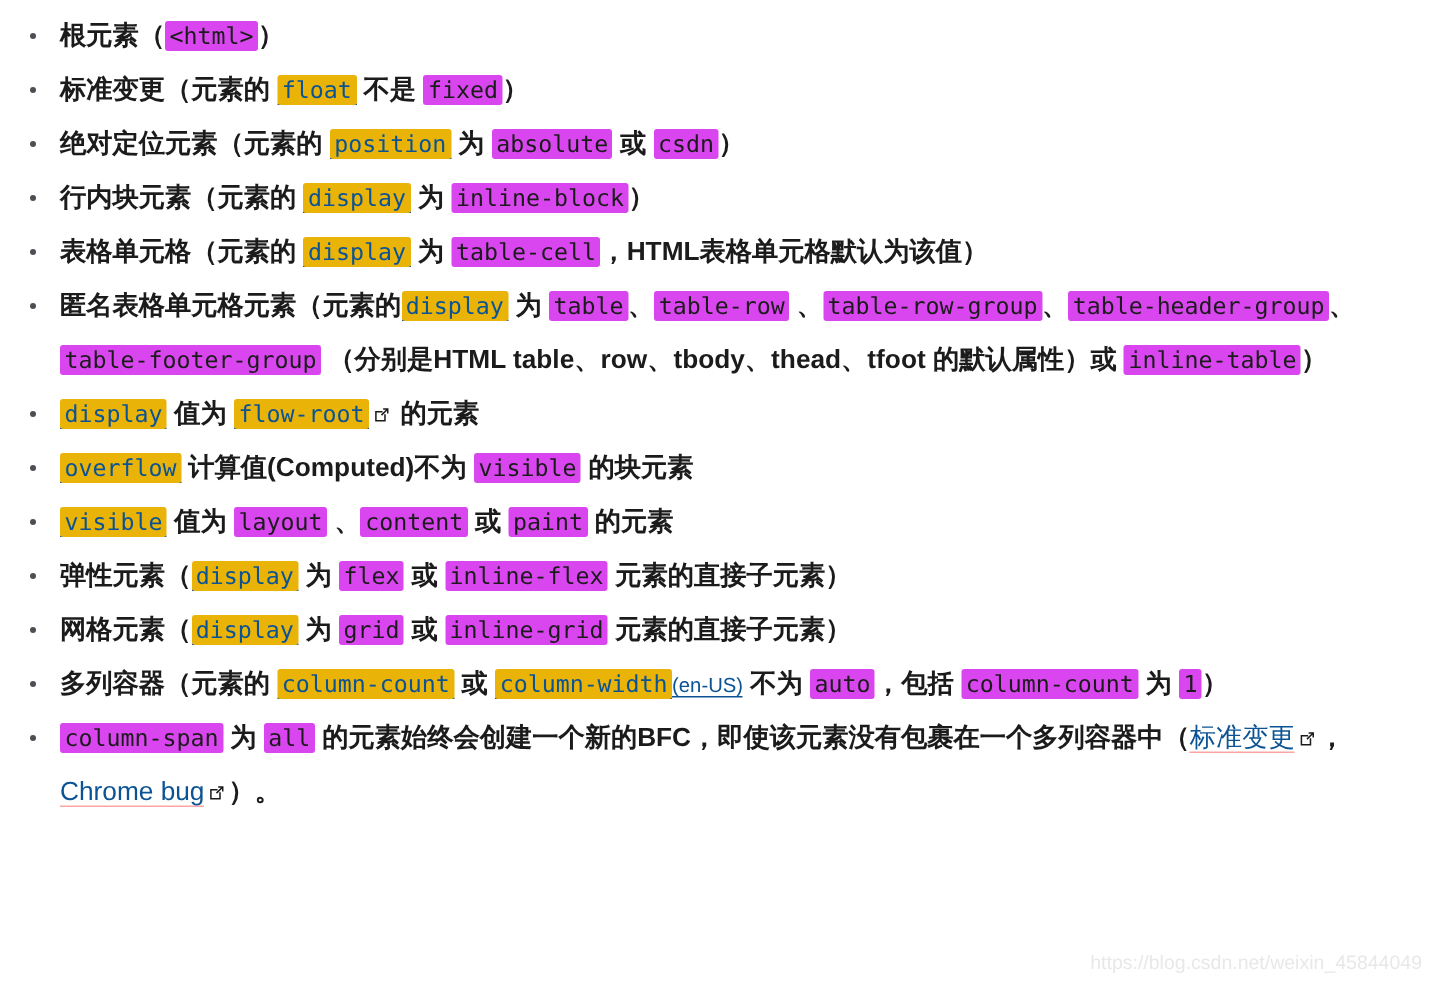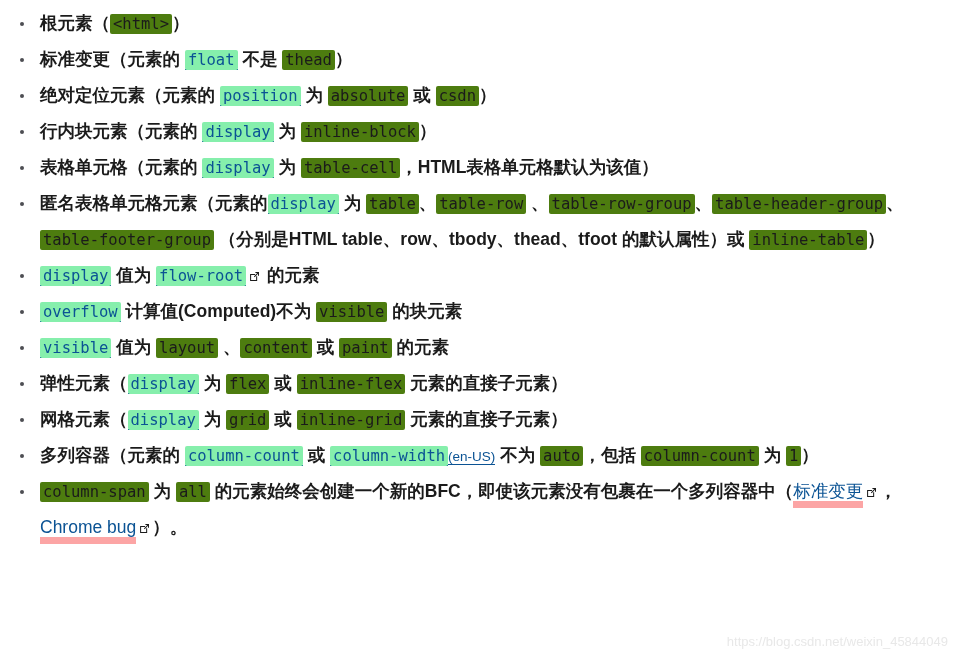--- a/index.html
+++ b/index.html
@@ -46,41 +46,41 @@
     width: 4px;
     height: 4px;
     background: #4d4e53;
     border-radius: 50%;
   }
 
   
   code {
     font-family: "DejaVu Sans Mono", "Liberation Mono", monospace;
     font-size: 15.5px;
-    background: #4d7c0f;
+    background: #d946ef;
     color: #1b1b1b;
     padding: 1px 3px;
     border-radius: 2px;
     white-space: pre-wrap;
   }
 
   
   a.doclink {
     color: #0b5394;
     text-decoration: none;
     border-bottom: 1px solid #0b5394;
   }
   a.doclink > code {
-    background: #86efac;
+    background: #eab308;
     color: #0b5394;
   }
   a.plainlink {
     color: #0b5394;
     text-decoration: none;
-    border-bottom: 7px solid #fca5a5;
+    border-bottom: 1px solid #fca5a5;
   }
   a.enus {
     color: #0b5394;
     text-decoration: none;
     border-bottom: 1px solid #0b5394;
     font-size: 13.5px;
   }
 
   
   .extlink {
@@ -105,21 +105,21 @@
     white-space: nowrap;
     user-select: none;
   }
 </style>
 </head>
 <body>
 
 <div id="doc">
   <ul class="bfc-list">
       <li><span class="cn">根元素（</span><code>&lt;html&gt;</code><span class="cn">）</span></li>
-      <li><span class="cn">标准变更（元素的 </span><a class="doclink" href="#"><code>float</code></a><span class="cn"> 不是 </span><code>thead</code><span class="cn">）</span></li>
+      <li><span class="cn">标准变更（元素的 </span><a class="doclink" href="#"><code>float</code></a><span class="cn"> 不是 </span><code>fixed</code><span class="cn">）</span></li>
       <li><span class="cn">绝对定位元素（元素的 </span><a class="doclink" href="#"><code>position</code></a><span class="cn"> 为 </span><code>absolute</code><span class="cn"> 或 </span><code>csdn</code><span class="cn">）</span></li>
       <li><span class="cn">行内块元素（元素的 </span><a class="doclink" href="#"><code>display</code></a><span class="cn"> 为 </span><code>inline-block</code><span class="cn">）</span></li>
       <li><span class="cn">表格单元格（元素的 </span><a class="doclink" href="#"><code>display</code></a><span class="cn"> 为 </span><code>table-cell</code><span class="cn">，HTML表格单元格默认为该值）</span></li>
       <li><span class="cn">匿名表格单元格元素（元素的</span><a class="doclink" href="#"><code>display</code></a><span class="cn"> 为 </span><code>table</code><span class="cn">、</span><code>table-row</code><span class="cn"> 、</span><code>table-row-group</code><span class="cn">、</span><code>table-header-group</code><span class="cn">、</span><code>table-footer-group</code><span class="cn"> （分别是HTML table、row、tbody、thead、tfoot 的默认属性）或 </span><code>inline-table</code><span class="cn">）</span></li>
       <li><a class="doclink" href="#"><code>display</code></a><span class="cn"> 值为 </span><a class="doclink" href="#"><code>flow-root</code></a><span class="extlink"><svg viewBox="0 0 12 12" width="11" height="11" aria-hidden="true">
             <path d="M1.2 3.2 H6.6 V4.3 H2.3 V9.8 H7.8 V5.6 H8.9 V10.9 H1.2 Z" fill="#1b1b1b"></path>
             <path d="M7.0 1.2 H10.9 V5.1 H9.8 V3.1 L6.2 6.7 L5.4 5.9 L9.0 2.3 H7.0 Z" fill="#1b1b1b"></path>
           </svg></span><span class="cn"> 的元素</span></li>
       <li><a class="doclink" href="#"><code>overflow</code></a><span class="cn"> 计算值(Computed)不为 </span><code>visible</code><span class="cn"> 的块元素</span></li>
       <li><a class="doclink" href="#"><code>visible</code></a><span class="cn"> 值为 </span><code>layout</code><span class="cn"> 、</span><code>content</code><span class="cn"> 或 </span><code>paint</code><span class="cn"> 的元素</span></li>

